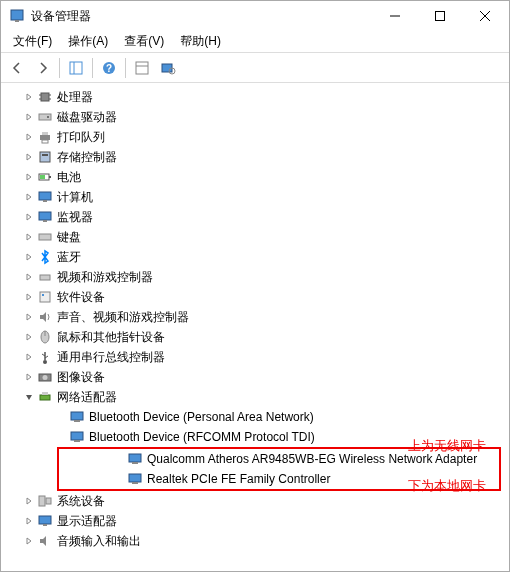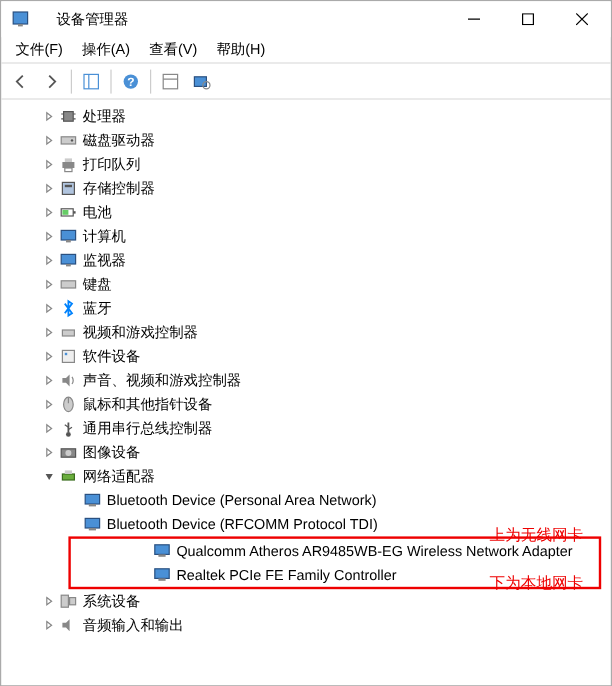--- a/index.html
+++ b/index.html
@@ -1,32 +1,32 @@
 <!DOCTYPE html>
 <html><head>
 <meta charset="utf-8">
 <style>
 * { margin: 0; padding: 0; box-sizing: border-box; }
 body { font-family: "Microsoft YaHei", "Segoe UI", sans-serif; font-size: 12px; background: #fff; width: 510px; height: 572px; overflow: hidden; border: 1px solid #aaa; }
-.titlebar { height: 30px; display: flex; align-items: center; padding: 0 2px 0 8px; background: #fff; gap: 16px; }
+.titlebar { height: 30px; display: flex; align-items: center; padding: 0 2px 0 8px; background: #fff; }
 .titlebar-icon { width: 16px; height: 16px; margin-right: 6px; }
 .titlebar-title { flex: 1; font-size: 12px; color: #000; }
 .titlebar-btns { display: flex; }
 .titlebar-btn { width: 45px; height: 28px; display: flex; align-items: center; justify-content: center; cursor: pointer; }
 .menubar { height: 22px; display: flex; align-items: center; padding: 0 4px; border-bottom: 1px solid #ddd; }
 .menu-item { padding: 2px 8px; cursor: pointer; font-size: 12px; }
 .toolbar { height: 30px; display: flex; align-items: center; padding: 0 4px; border-bottom: 1px solid #ddd; gap: 2px; }
 .tool-btn { width: 24px; height: 24px; display: flex; align-items: center; justify-content: center; cursor: pointer; border: 1px solid transparent; }
 .tool-sep { width: 1px; height: 20px; background: #ccc; margin: 0 2px; }
 .tree-area { overflow: auto; height: calc(100% - 82px); padding: 4px 0; }
 .tree-node { display: flex; align-items: center; height: 20px; cursor: pointer; white-space: nowrap; }
 .tree-arrow { width: 16px; height: 16px; display: flex; align-items: center; justify-content: center; flex-shrink: 0; }
 .tree-icon { width: 16px; height: 16px; margin-right: 4px; flex-shrink: 0; display: flex; align-items: center; justify-content: center; }
 .tree-label { font-size: 12px; color: #000; }
-.indent-1 { padding-left: 32px; }
+.indent-1 { padding-left: 20px; }
 .indent-2 { padding-left: 52px; }
 .highlight-box { border: 2px solid #e00; margin: 0 8px 0 56px; }
 .annotation { position: absolute; color: #e00; font-size: 13px; font-weight: normal; }
 .ann1 { right: 24px; top: 437px; }
 .ann2 { right: 24px; top: 477px; }
 svg { display: block; }
 </style>
 </head>
 <body>
 
@@ -393,20 +393,34 @@
     <span class="tree-label">系统设备</span>
   </div>
       <div class="tree-node indent-1">
     <span class="tree-arrow">
           <svg width="10" height="10">
             <path d="M3 2 L7 5 L3 8 Z" fill="none" stroke="#888"></path>
           </svg>
         </span>
     <span class="tree-icon">
           <svg width="16" height="16">
+            <rect x="2" y="3" width="12" height="8" fill="#4a90d6" stroke="#2a5080"></rect>
+            <rect x="6" y="11" width="4" height="2" fill="#888"></rect>
+          </svg>
+        </span>
+    <span class="tree-label">显示适配器</span>
+  </div>
+      <div class="tree-node indent-1">
+    <span class="tree-arrow">
+          <svg width="10" height="10">
+            <path d="M3 2 L7 5 L3 8 Z" fill="none" stroke="#888"></path>
+          </svg>
+        </span>
+    <span class="tree-icon">
+          <svg width="16" height="16">
             <path d="M3 6 L6 6 L9 3 L9 13 L6 10 L3 10 Z" fill="#888"></path>
           </svg>
         </span>
     <span class="tree-label">音频输入和输出</span>
   </div>
     </div>
 </div>
 
 <div class="annotation ann1">上为无线网卡</div>
 <div class="annotation ann2">下为本地网卡</div>

